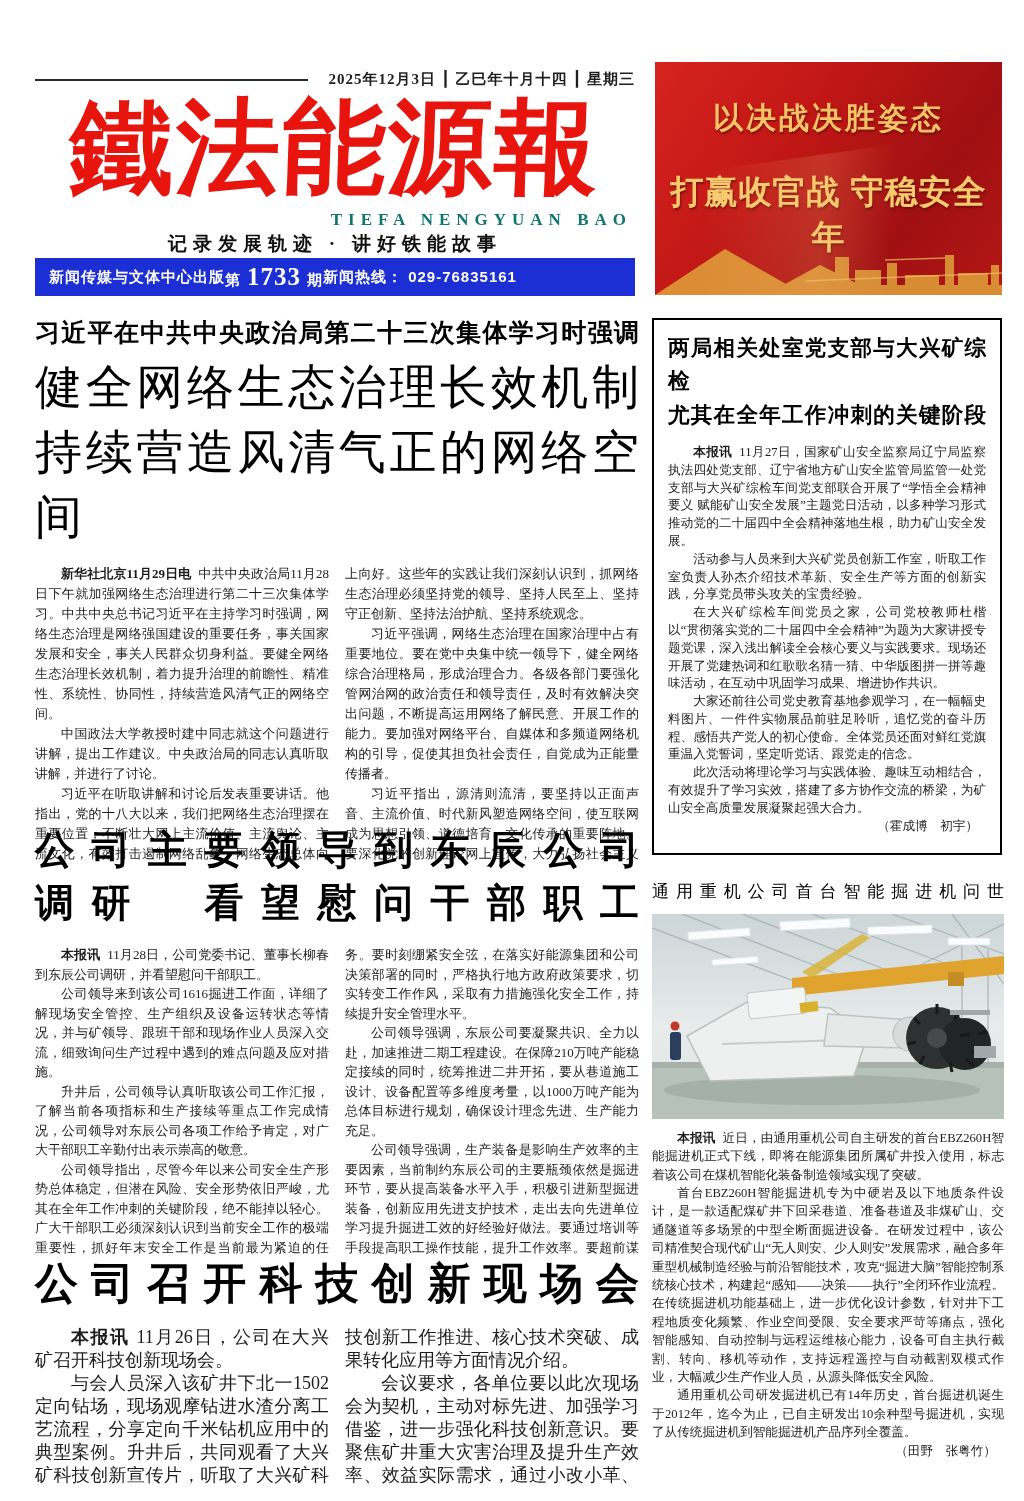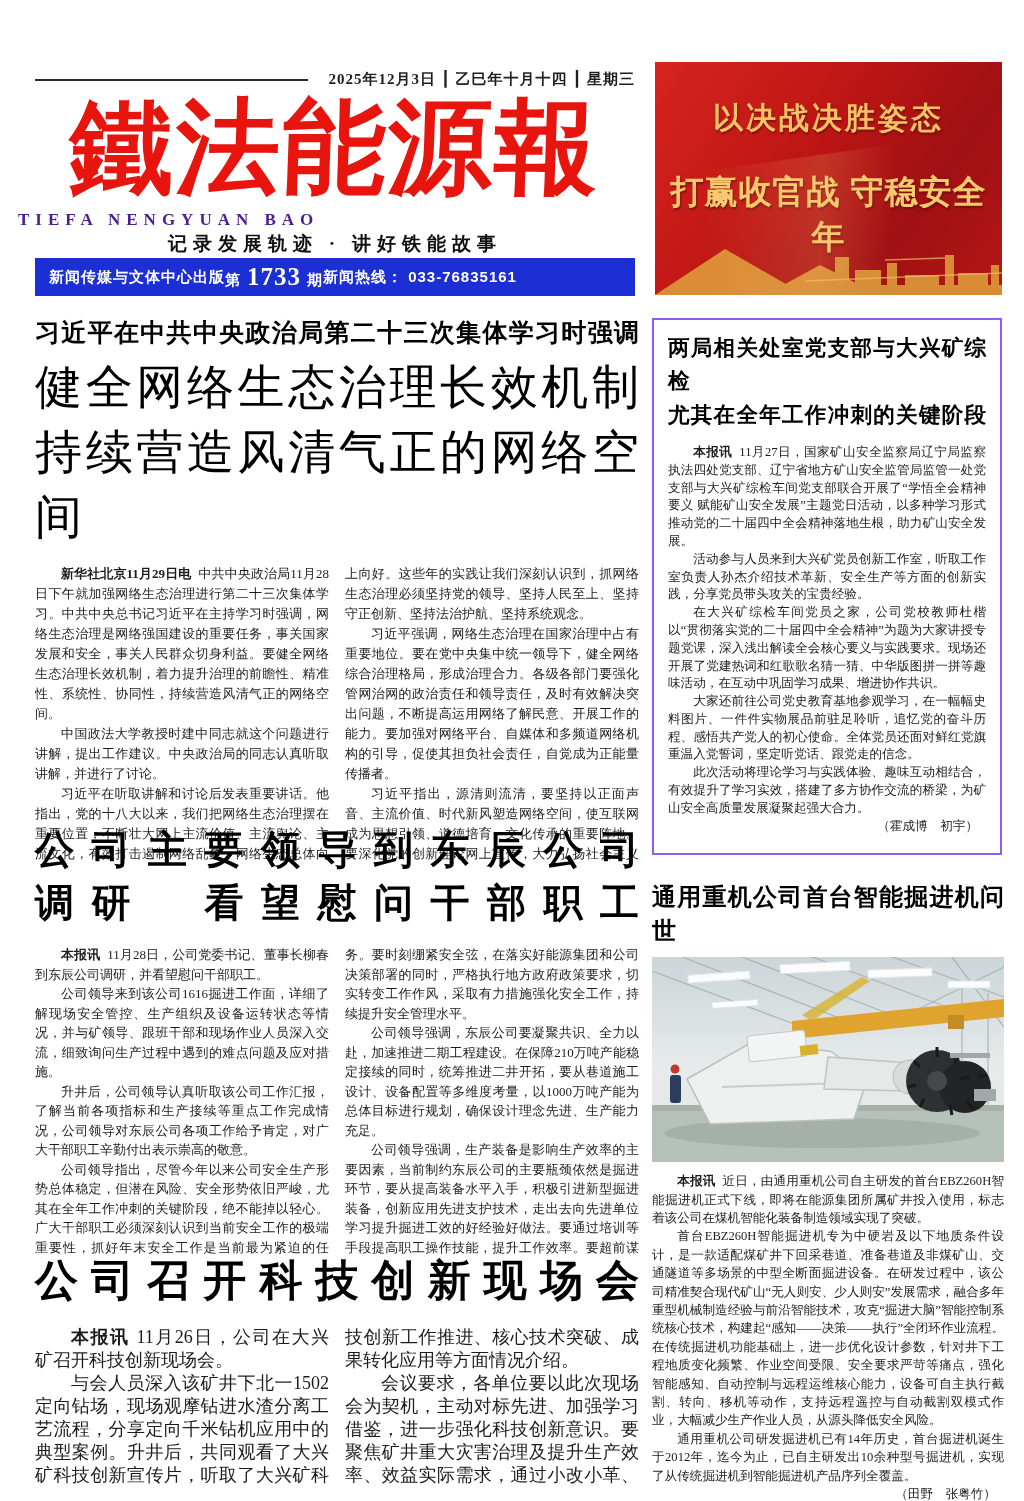--- a/index.html
+++ b/index.html
@@ -8,22 +8,22 @@
   .abs{position:absolute;}
 
   
   .dateline{left:35px;top:70px;width:600px;display:flex;align-items:center;gap:6px;}
   .dateline .rule{flex:1;height:2px;background:#2b2b2b;margin-right:14px;}
   .dateline .dtext{font-size:15px;font-weight:bold;letter-spacing:1px;color:#1e1e1e;white-space:nowrap;}
 
   
   .mast-title{left:35px;top:92px;width:600px;text-align:center;font-size:104px;line-height:1.08;
               font-weight:900;color:#e8150e;letter-spacing:2px;transform:skewX(-2deg);}
-  .mast-pinyin{left:18px;top:210px;width:600px;text-align:left;font-size:17px;font-weight:bold;
-               letter-spacing:6px;color:#4c1d95;font-family:"Liberation Serif",serif;}
+  .mast-pinyin{left:32px;top:210px;width:600px;text-align:right;font-size:17px;font-weight:bold;
+               letter-spacing:6px;color:#0f766e;font-family:"Liberation Serif",serif;}
   .mast-slogan{left:35px;top:231px;width:600px;text-align:center;font-size:19px;font-weight:bold;
                letter-spacing:6px;color:#101010;}
   .issue-bar{left:35px;top:258px;width:600px;height:38px;background:#1b2fd4;color:#fff;
              display:flex;align-items:center;justify-content:flex-start;padding:0 14px;box-sizing:border-box;
              font-family:"Liberation Sans","DejaVu Sans",sans-serif;}
   .issue-bar .seg{font-size:15px;font-weight:bold;letter-spacing:1px;}
   .issue-num{font-size:25px;font-weight:bold;margin:0 6px;font-family:"Liberation Serif",serif;}
   .issue-hotline{font-weight:normal;}
 
   
@@ -50,63 +50,63 @@
 
   
   .main-article{left:35px;top:316px;width:604px;}
   .kicker{font-size:25px;font-weight:bold;font-family:"Liberation Sans","DejaVu Sans",sans-serif;
           text-align:justify;text-align-last:justify;color:#000;}
   .main-headline{margin-top:6px;font-size:47px;font-weight:normal;line-height:1.38;color:#000;
                  font-family:"Liberation Sans","DejaVu Sans",sans-serif;text-align:justify;text-align-last:justify;}
   .main-body{margin-top:14px;height:315px;font-size:13px;line-height:20px;overflow:hidden;}
 
   
-  .party-box{left:652px;top:318px;width:350px;height:537px;border:2px solid #8b5cf6;
+  .party-box{left:652px;top:318px;width:350px;height:537px;border:2px solid #000000;
              padding:12px 14px;box-sizing:border-box;}
   .party-headline{font-size:21.5px;font-weight:bold;line-height:1.55;color:#000;
                   font-family:"Liberation Sans","DejaVu Sans",sans-serif;text-align:justify;text-align-last:justify;}
   .party-body{margin-top:12px;font-size:12.6px;line-height:17.8px;}
 
   
   .visit-article{left:35px;top:824px;width:604px;}
   .visit-headline{font-size:39px;font-weight:bold;line-height:1.35;color:#000;
                   font-family:"Liberation Sans","DejaVu Sans",sans-serif;text-align:justify;text-align-last:justify;}
   .visit-body{margin-top:16px;height:318px;font-size:13px;line-height:19.5px;overflow:hidden;}
 
   
   .machine-article{left:652px;top:880px;width:352px;}
-  .machine-headline{font-size:24px;font-weight:bold;color:#000;line-height:1.4;
+  .machine-headline{font-size:17px;font-weight:normal;color:#000;line-height:1.4;
                     font-family:"Liberation Sans","DejaVu Sans",sans-serif;text-align:justify;text-align-last:justify;}
   .photo{margin-top:10px;width:352px;height:205px;display:block;}
   .machine-body{margin-top:10px;font-size:12.6px;line-height:18.4px;}
 
   
   .meeting-article{left:35px;top:1256px;width:604px;}
   .meeting-headline{font-size:43px;font-weight:bold;color:#000;line-height:1.3;
-                    font-family:Liberation Mono, monospace;text-align:justify;text-align-last:justify;}
+                    font-family:Liberation Serif, serif;text-align:justify;text-align-last:justify;}
   .meeting-body{margin-top:14px;height:175px;font-size:18px;line-height:23px;overflow:hidden;}
 </style>
 </head>
 <body>
 
 <div class="page">
 
   <div class="abs dateline">
     <div class="rule"></div>
     <div class="dtext">2025年12月3日 ┃ 乙巳年十月十四 ┃ 星期三</div>
   </div>
 
   <div class="abs mast-title">鐵法能源報</div>
   <div class="abs mast-pinyin">TIEFA NENGYUAN BAO</div>
   <div class="abs mast-slogan">记录发展轨迹 · 讲好铁能故事</div>
 
   <div class="abs issue-bar">
     <span class="seg">新闻传媒与文体中心出版</span>
     <span class="seg"><span>第</span><span class="issue-num">1733</span><span>期</span></span>
-    <span class="seg issue-hotline">新闻热线： 033-76835161</span>
+    <span class="seg issue-hotline">新闻热线： 029-76835161</span>
   </div>
 
   <div class="abs banner">
     <div class="b1">以决战决胜姿态</div>
     <div class="b2">打赢收官战 守稳安全年</div>
     <svg width="347" height="80" viewBox="0 0 347 80">
       <g fill="#e0a139" opacity="0.85">
         <polygon points="0,80 70,34 150,80"></polygon>
         <polygon points="110,80 165,50 225,80"></polygon>
         <rect x="180" y="42" width="14" height="38"></rect>

